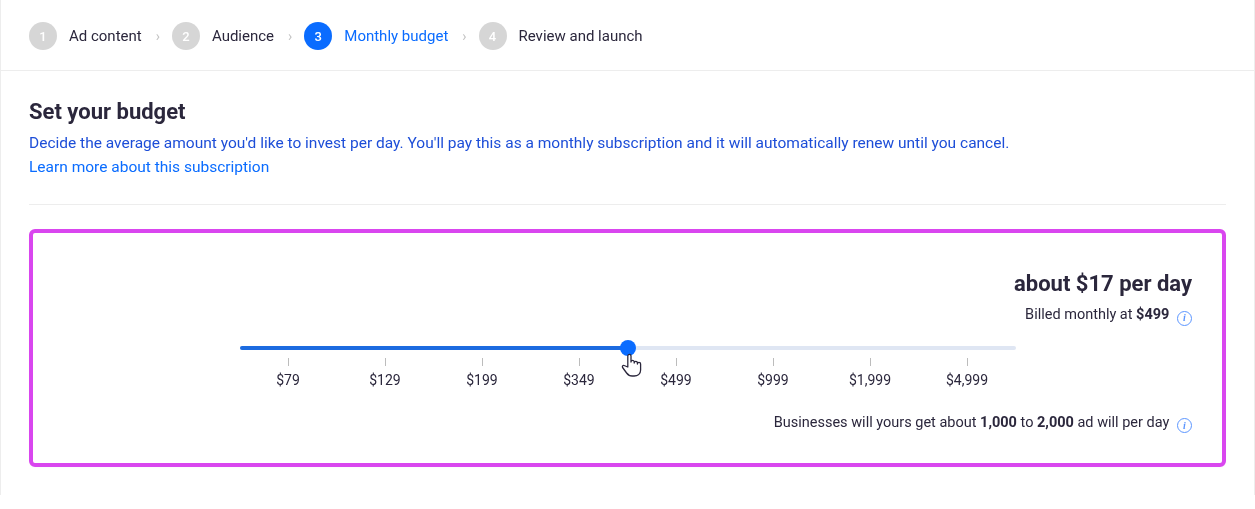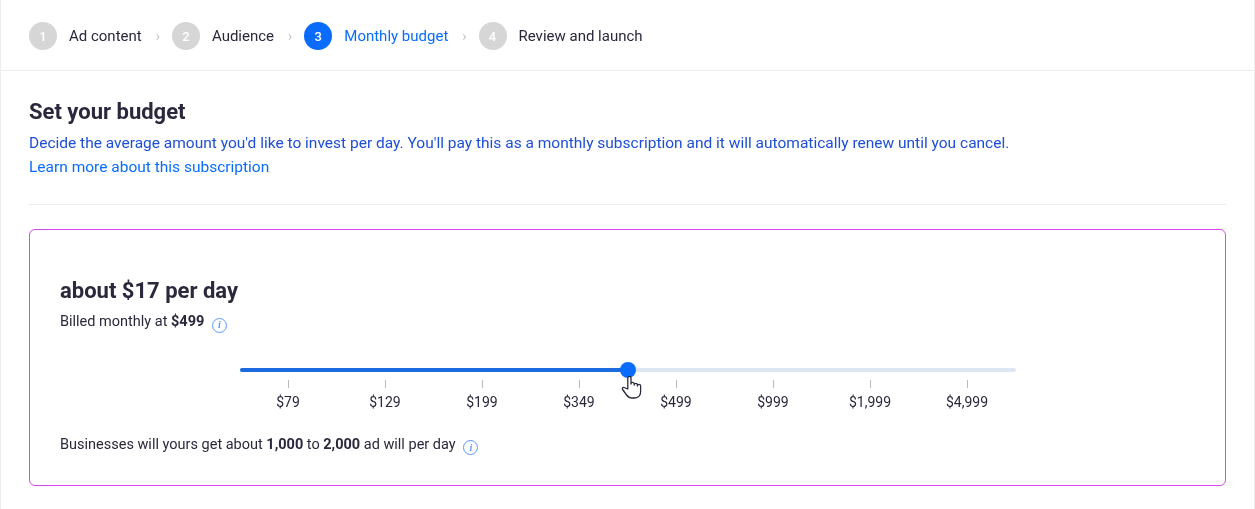--- a/index.html
+++ b/index.html
@@ -80,36 +80,36 @@
     border-top: 1px solid #ededed;
     margin: 28px 0 24px 0;
   }
   .question {
     font-size: 17px;
     font-weight: 600;
     color: #2b273c;
     margin-bottom: 18px;
   }
   .card {
-    border: 1px solid #d946ef;
+    border: 4px solid #d946ef;
     border-radius: 6px;
-    padding: 48px 30px 30px 30px;
-    text-align: left;
+    padding: 38px 30px 30px 30px;
+    text-align: right;
     box-shadow: 0 1px 2px rgba(0,0,0,0.02);
   }
   .perday {
     font-size: 22px;
     font-weight: 700;
     color: #2b273c;
     margin-bottom: 10px;
   }
   .billed {
     font-size: 14.5px;
     color: #2b273c;
-    margin-bottom: 35px;
+    margin-bottom: 20px;
   }
   .billed .amt { font-weight: 700; }
   .info-icon {
     display: inline-flex;
     align-items: center;
     justify-content: center;
     width: 15px;
     height: 15px;
     border: 1.4px solid #5c96ff;
     border-radius: 50%;

